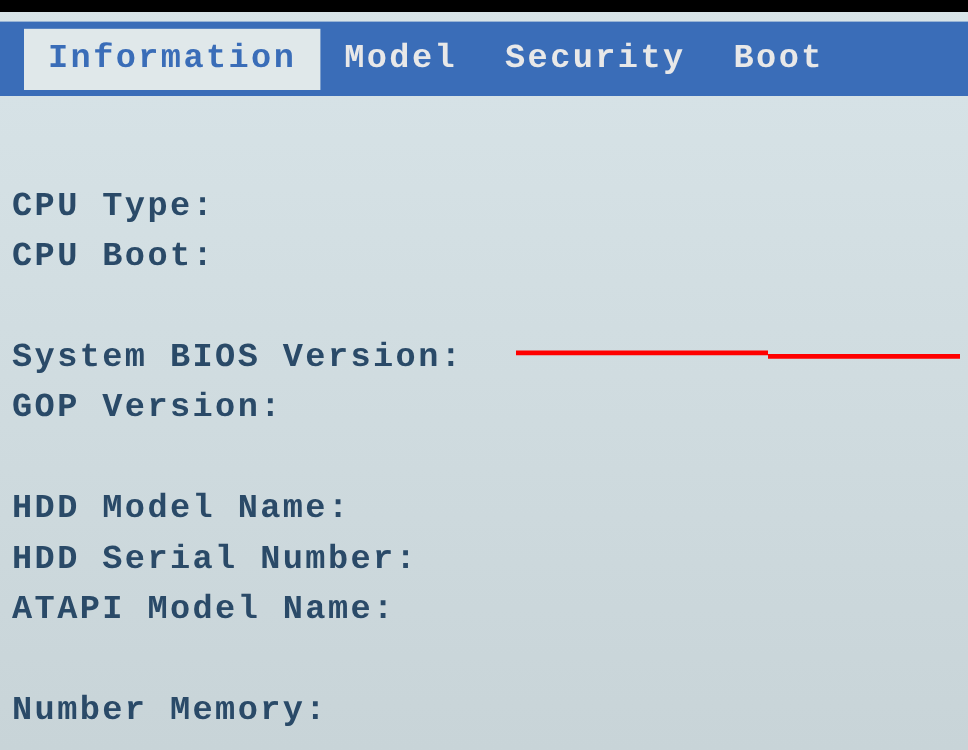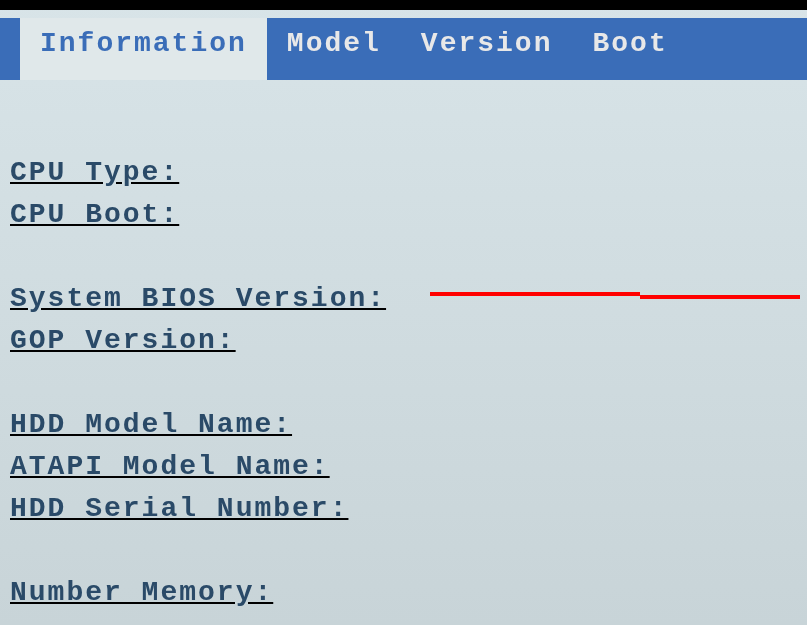--- a/index.html
+++ b/index.html
@@ -26,38 +26,38 @@
       top: 0;
       left: 0;
       right: 0;
       height: 10px;
       background: #000;
     }
     .tab-bar {
       background: #3a6db8;
       height: 62px;
       display: flex;
+      align-items: center;
       padding-left: 20px;
       margin-top: 10px;
     }
     .tab {
       font-size: 28px;
       font-weight: bold;
       letter-spacing: 2px;
       padding: 10px 20px;
       color: #e8e8e8;
       white-space: nowrap;
     }
     .tab.active {
       background: #e0e8ea;
       color: #3a6db8;
     }
     .content-area {
       padding: 30px 0 0 10px;
-      text-decoration: underline;
     }
     .info-row {
       font-size: 28px;
       font-weight: bold;
       color: #2a4a68;
       letter-spacing: 2px;
       line-height: 42px;
       white-space: nowrap;
       position: relative;
     }
@@ -79,35 +79,35 @@
   </style>
 </head>
 <body>
 
 <div class="bios-screen">
   <div class="top-edge"></div>
 
   <div class="tab-bar">
     <div class="tab active">Information</div>
     <div class="tab">Model</div>
-    <div class="tab">Version</div>
+    <div class="tab">Security</div>
     <div class="tab">Boot</div>
   </div>
 
   <div class="content-area">
     <div class="spacer"></div>
     <div class="info-row">CPU Type:</div>
     <div class="info-row">CPU Boot:</div>
     <div class="spacer"></div>
     <div class="info-row">System BIOS Version:</div>
     <div class="info-row">GOP Version:</div>
     <div class="spacer"></div>
     <div class="info-row">HDD Model Name:</div>
+    <div class="info-row">HDD Serial Number:</div>
     <div class="info-row">ATAPI Model Name:</div>
-    <div class="info-row">HDD Serial Number:</div>
     <div class="spacer"></div>
     <div class="info-row">Number Memory:</div>
   </div>
 
   <div class="red-arrow">
     <svg viewBox="0 0 370 20">
       <line x1="0" y1="10" x2="210" y2="10" stroke="#ff0000" stroke-width="4"></line>
       <line x1="210" y1="13" x2="370" y2="13" stroke="#ff0000" stroke-width="4"></line>
     </svg>
   </div>

